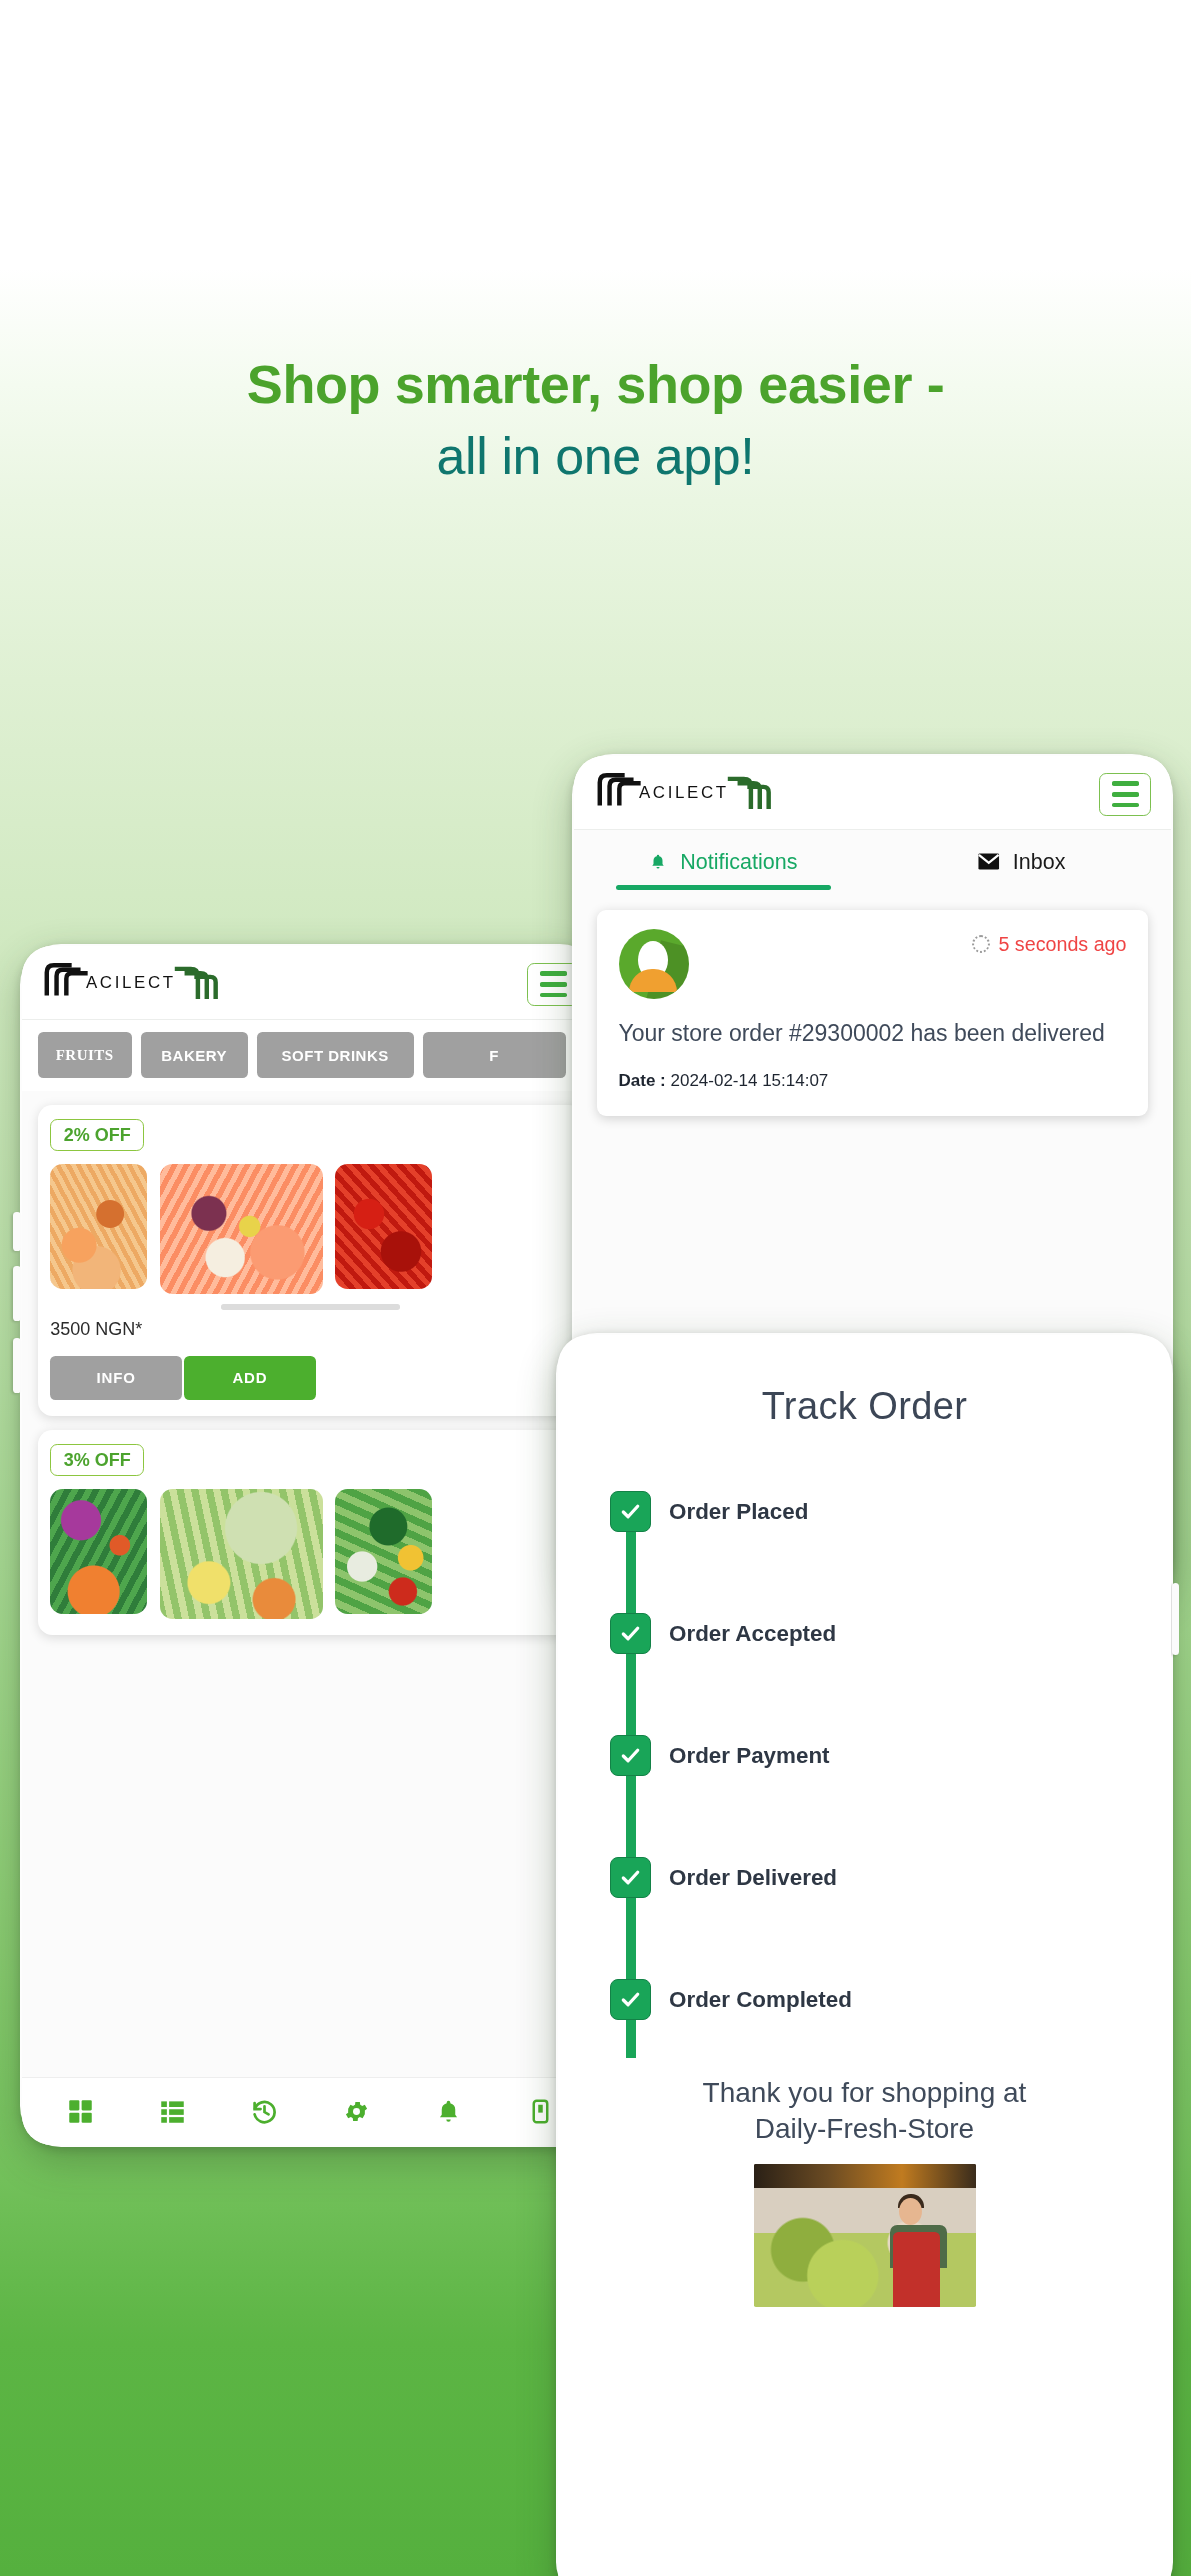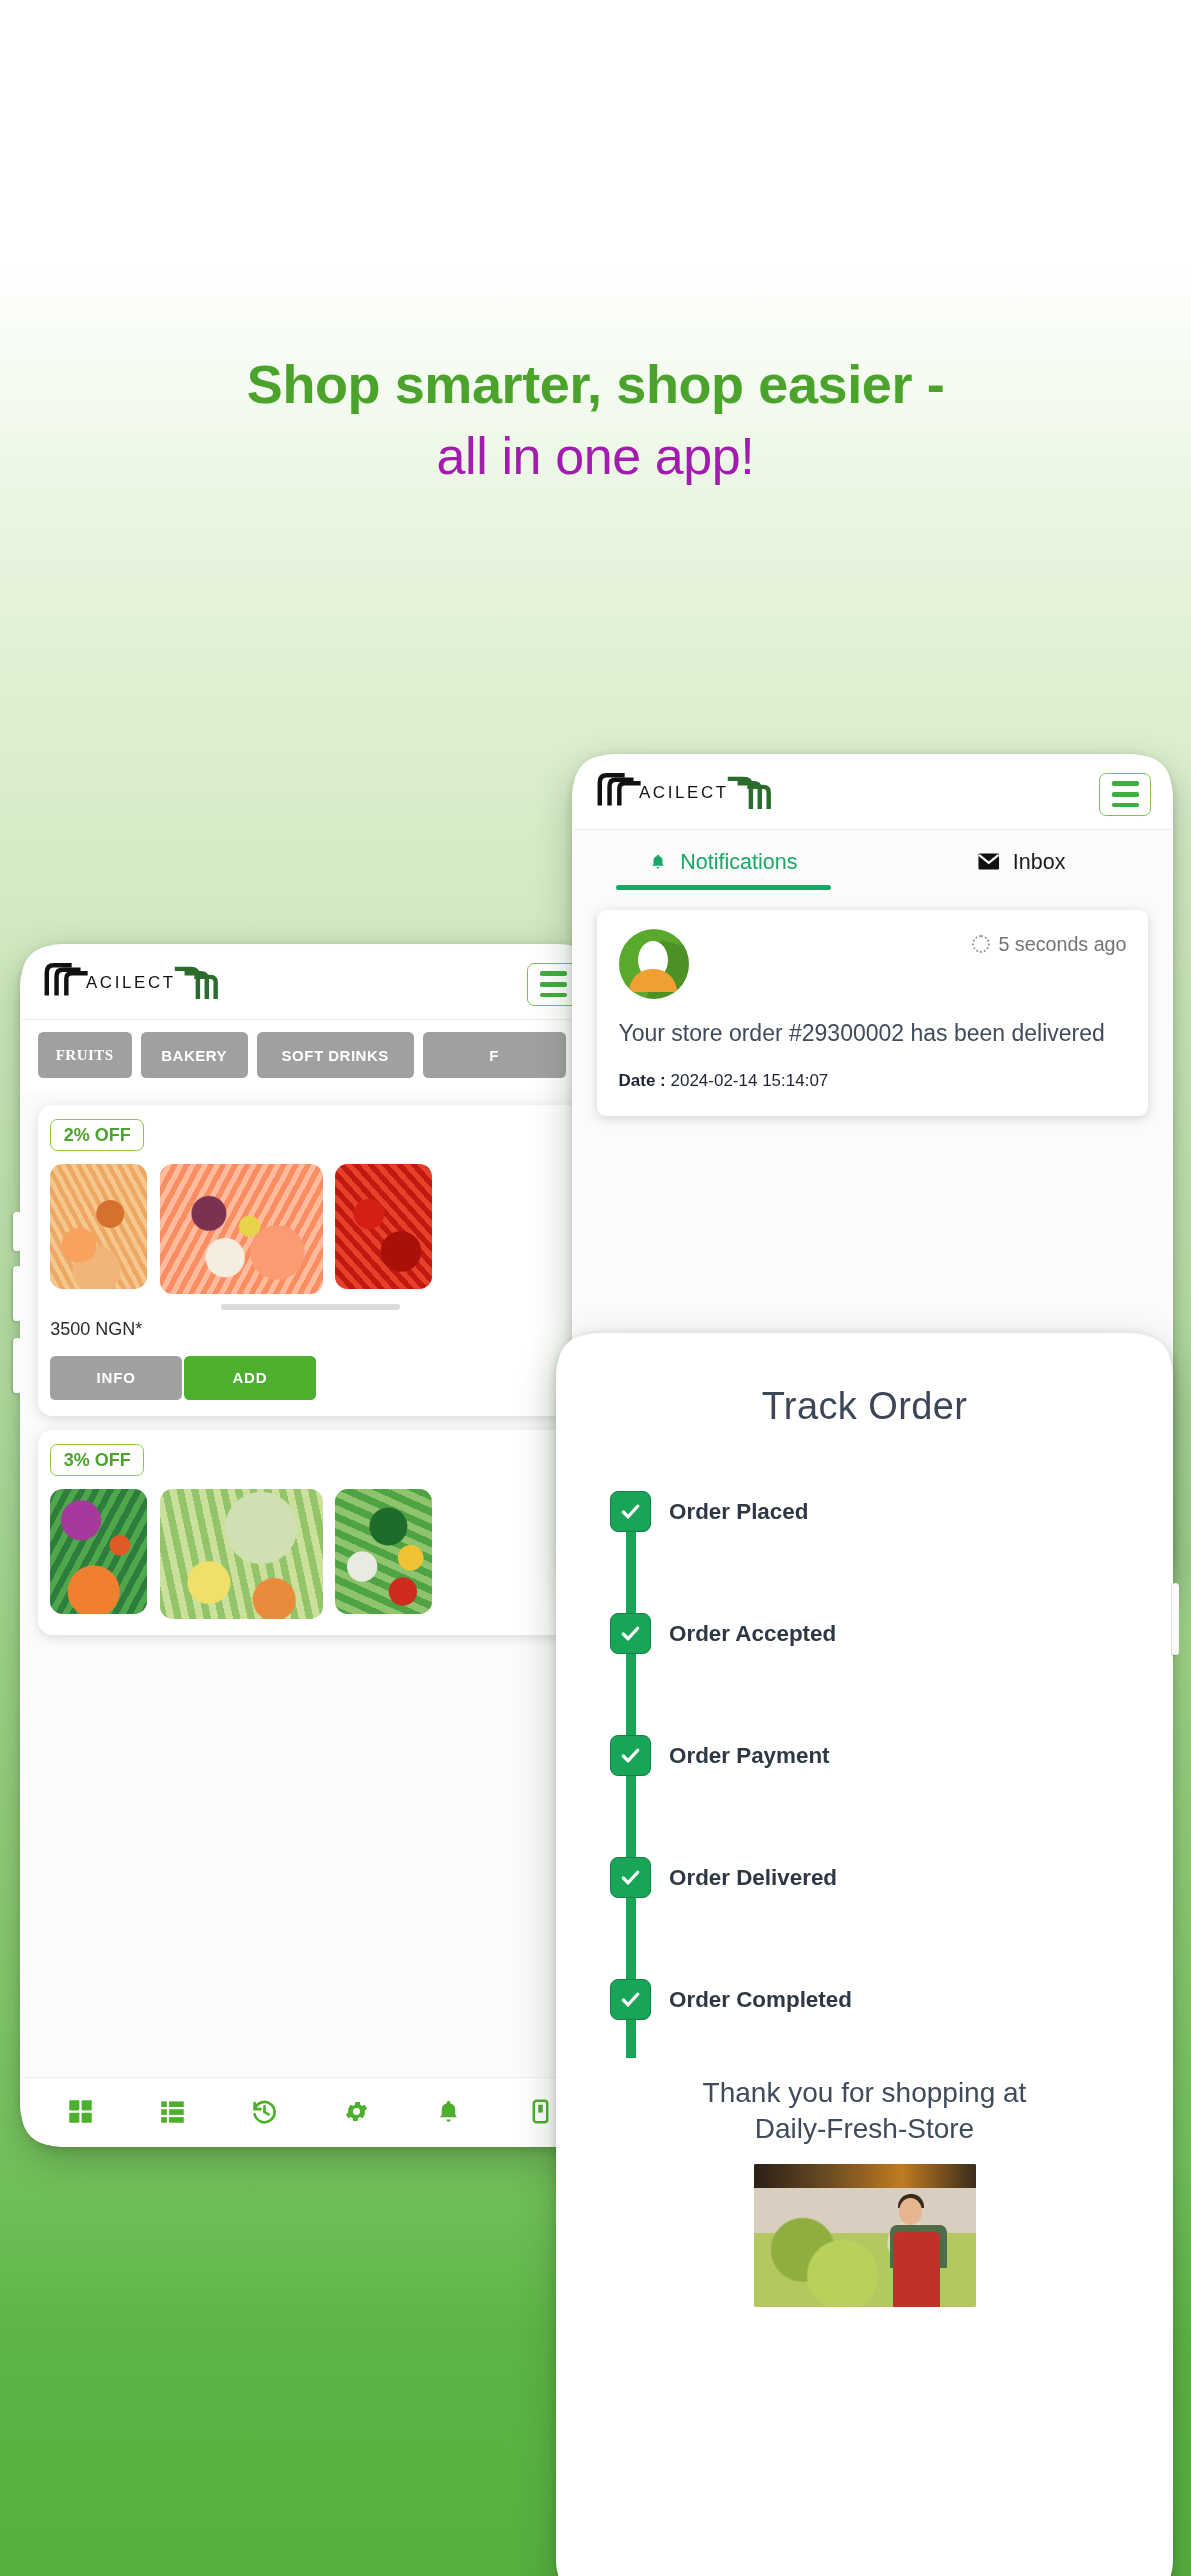--- a/index.html
+++ b/index.html
@@ -32,21 +32,21 @@
     display: block;
     font-size: 54px;
     font-weight: bold;
     color: #4ba32c;
     letter-spacing: -0.4px;
   }
   .headline .l2 {
     display: block;
     font-size: 52px;
     font-weight: normal;
-    color: #a21caf;
+    color: #0f766e;
     letter-spacing: -0.4px;
     margin-top: 9px;
   }
 
   
   .phone {
     position: absolute;
     background: #fdfdfd;
     border-radius: 41px;
     box-shadow: 0 14.3px 38px rgba(40,70,30,0.30), 0 2.7px 9px rgba(0,0,0,0.16);
@@ -229,21 +229,21 @@
     padding: 19.7px 21.5px 25px 21.5px;
   }
   .notif-top { display: flex; align-items: flex-start; justify-content: space-between; }
   .avatar {
     width: 70px; height: 70px; border-radius: 50%;
     background: #5aa92c; position: relative; overflow: hidden; flex: none;
   }
   .avatar .head { position:absolute; width:30px; height:38px; background:#fff; border-radius:50%; left:19.7px; top:11.6px; }
   .avatar .body { position:absolute; width:48px; height:23px; background:#f0a030; border-radius:24px 24px 0 0; left:10.7px; bottom:7.2px; }
   .avatar .shade { position:absolute; right:-3.6px; top:14.3px; width:39px; height:61px; background:rgba(0,0,0,0.14); transform: rotate(14deg); }
-  .notif-time { display:flex; align-items:center; gap:8px; color:#737373; font-size:19.7px; margin-top: 3.6px; text-align: center; }
+  .notif-time { display:flex; align-items:center; gap:8px; color:#ef4444; font-size:19.7px; margin-top: 3.6px; text-align: center; }
   .clock-ico { width:18px; height:18px; border:2.2px dotted #9b9b9b; border-radius:50%; display:inline-block; flex:none; }
   .notif-msg { font-size: 23px; color: #3f4a5a; line-height: 1.42; margin-top: 18px; }
   .notif-date { font-size: 17px; color: #1e2530; margin-top: 21.5px; }
   .notif-date b { font-weight: bold; }
 
   
   #phone-track { left: 556px; top: 1333px; width: 617px; height: 1270px; }
   .track-title { text-align: center; font-size: 38px; color: #3c4656; padding: 50px 0 9px 0; letter-spacing: 0.4px; }
   .steps { margin: 54px 0 0 52px; position: relative; }
   .step { display: flex; align-items: center; height: 41px; margin-bottom: 81px; position: relative; }

